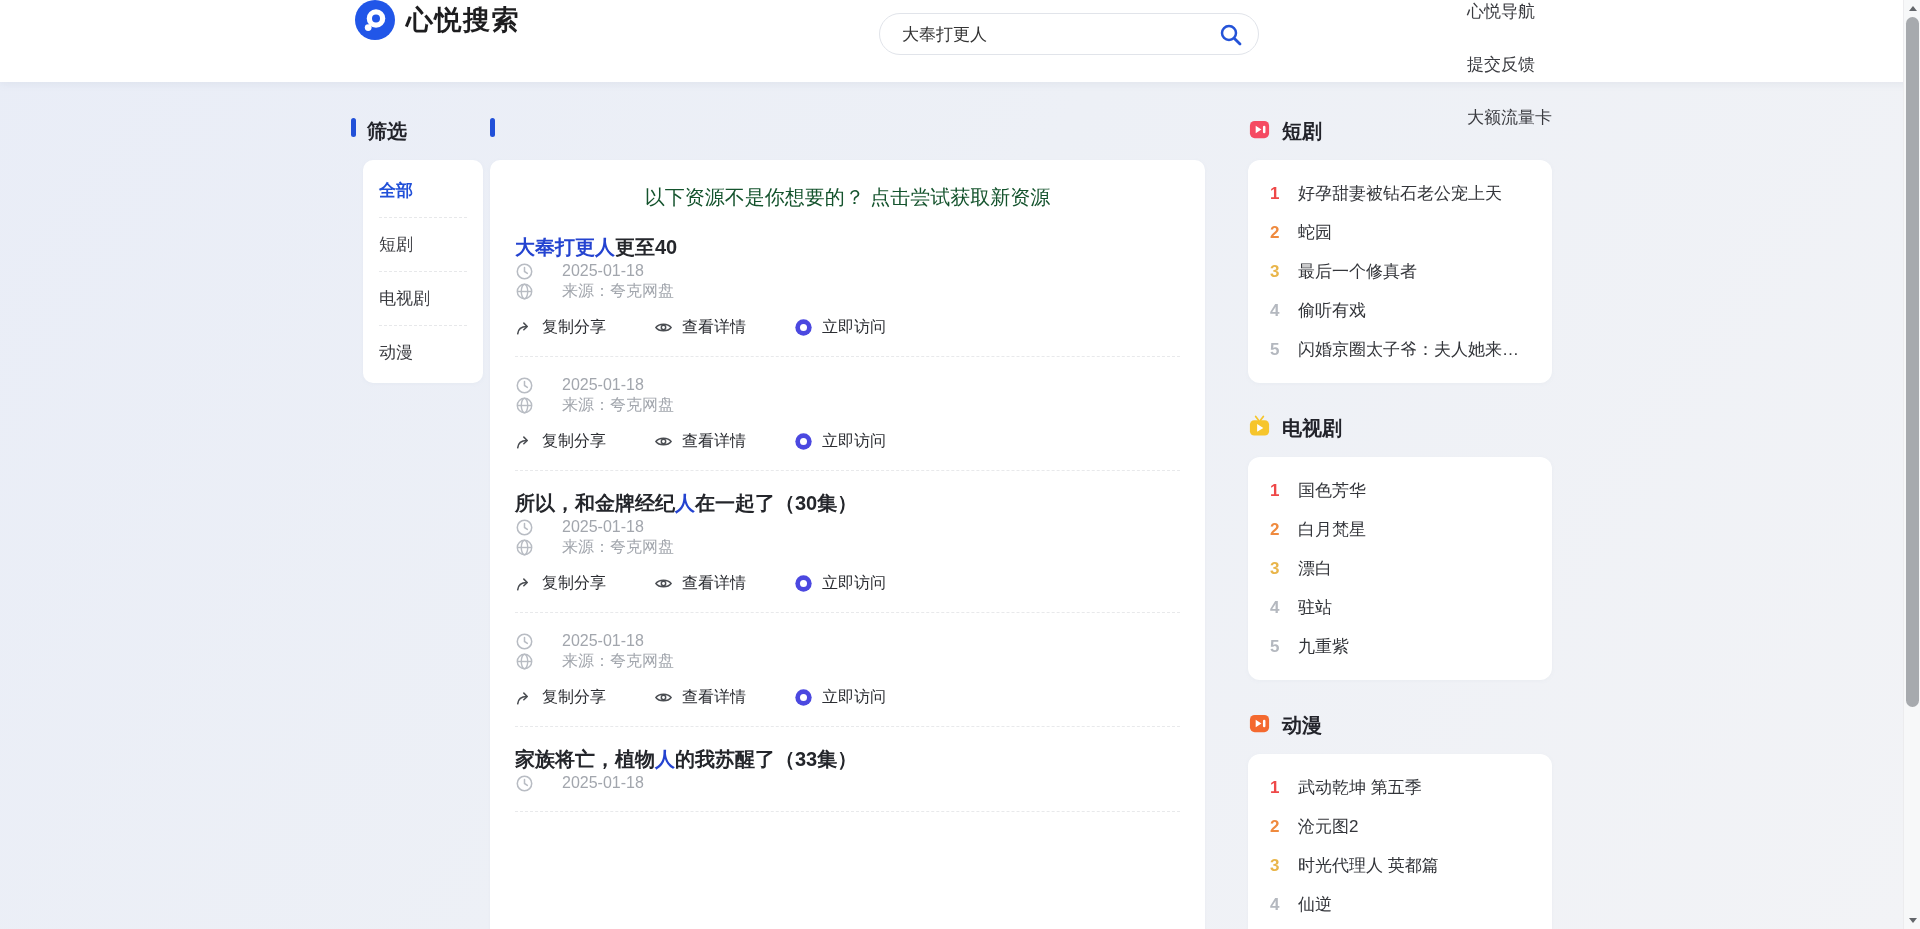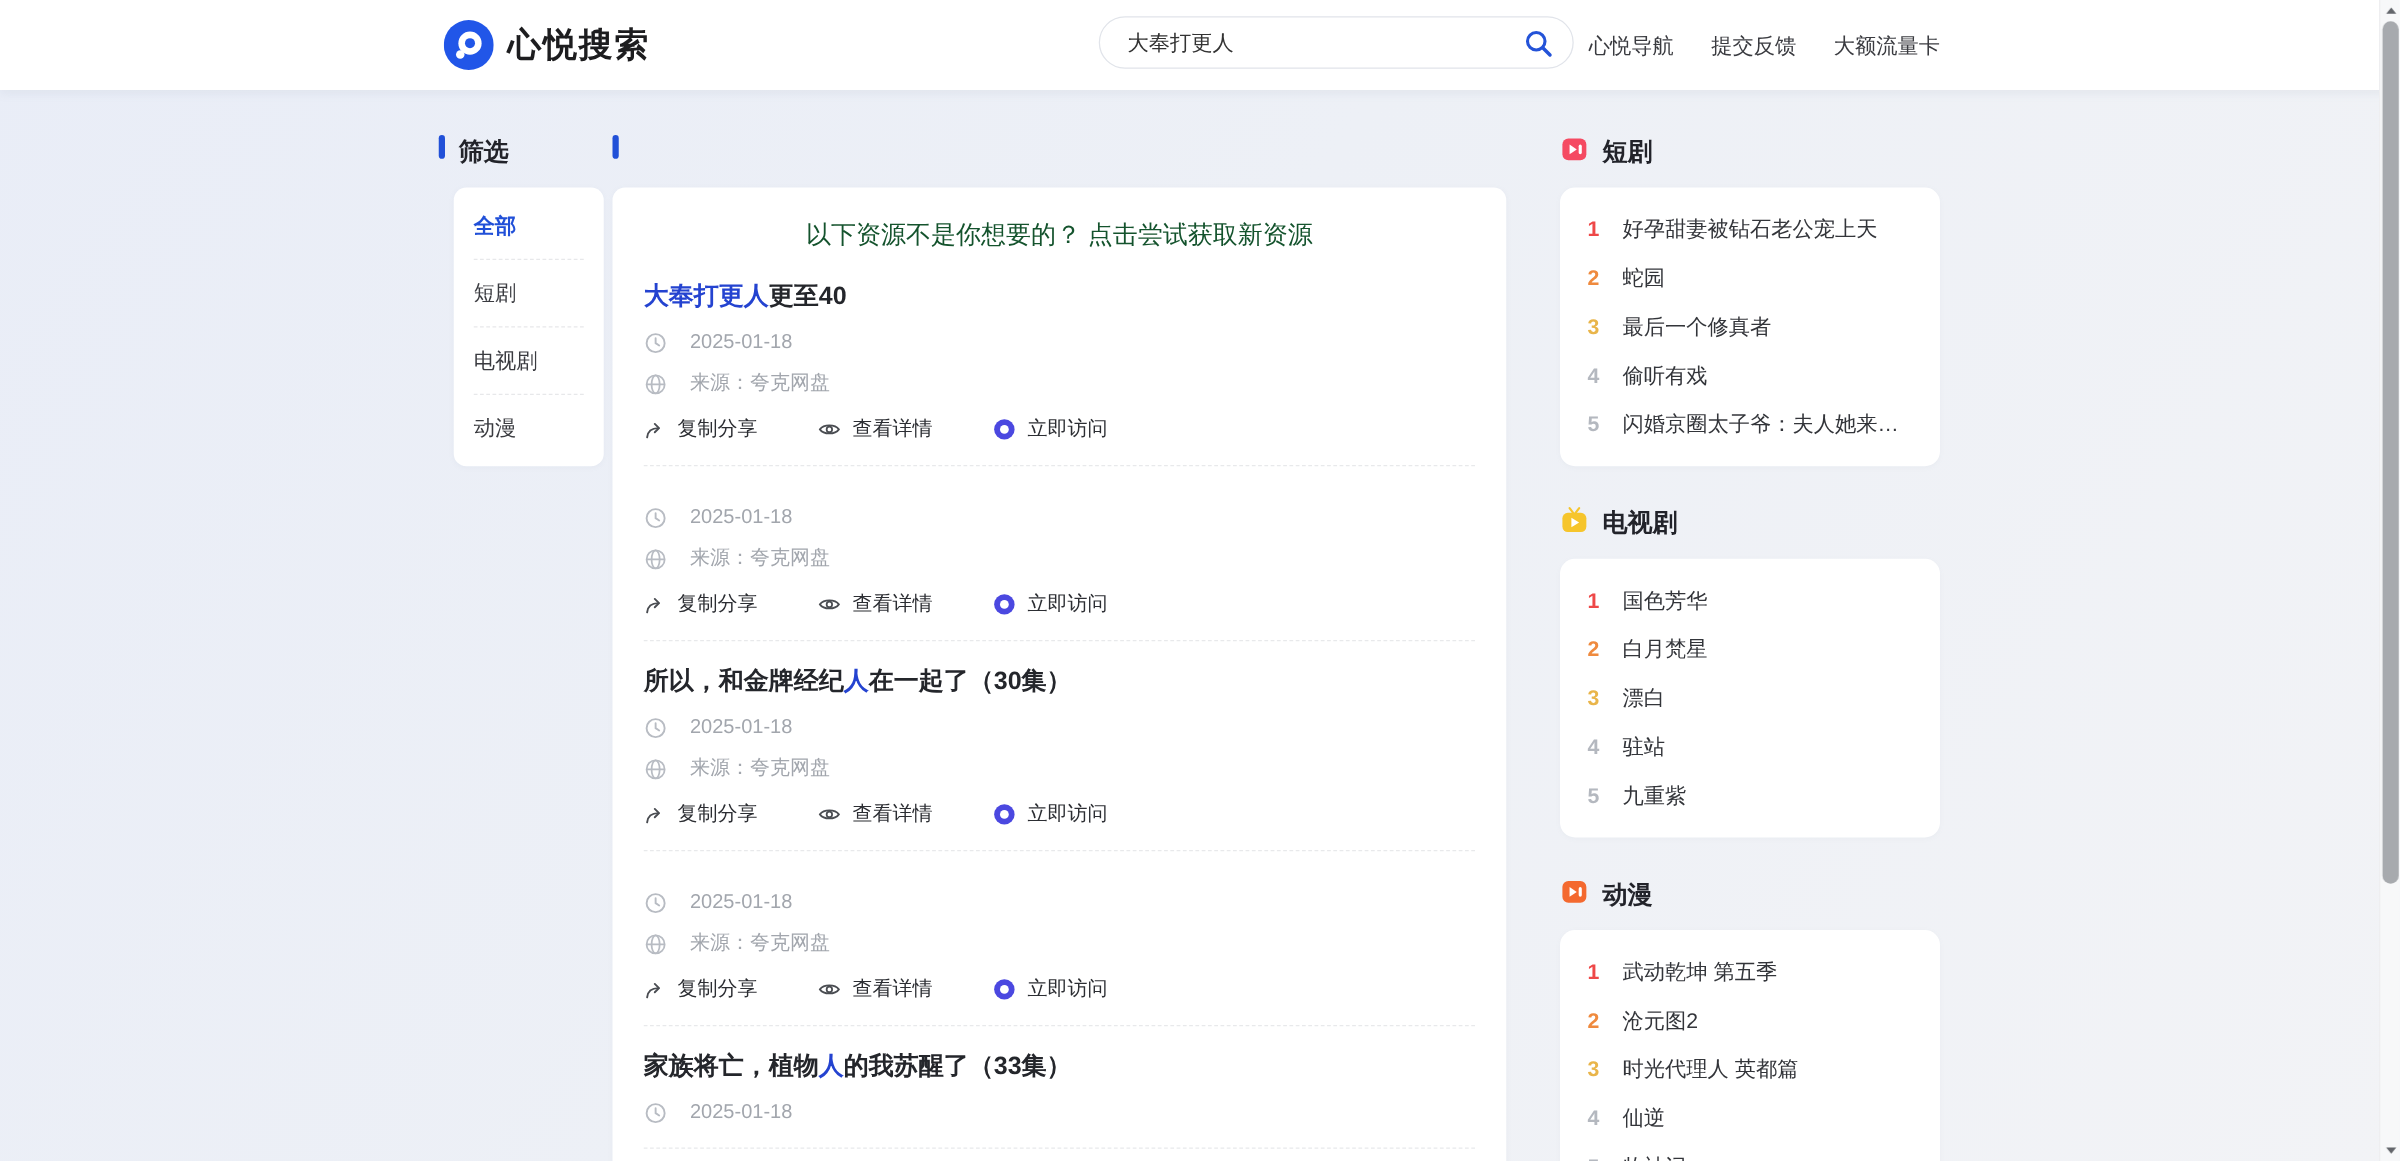--- a/index.html
+++ b/index.html
@@ -4,40 +4,40 @@
 <style>
   * { margin:0; padding:0; box-sizing:border-box; }
   html,body { width:1920px; height:929px; overflow:hidden; }
   body {
     font-family:"Liberation Sans","DejaVu Sans",sans-serif;
     background:linear-gradient(125deg,#e9edf7 0%,#edf0f6 45%,#f2f3f6 100%);
     color:#23242a;
   }
   
   .header {
-    height:72px; background:#fff; display:flex; align-items:center;
+    height:82px; background:#fff; display:flex; align-items:flex-start;
     padding:0 368px 0 355px; position:relative; z-index:5;
     box-shadow:0 2px 8px rgba(120,135,160,.10);
   }
   .logo { display:flex; align-items:center; gap:11px; }
   .logo-text { font-size:27px; font-weight:800; letter-spacing:1.5px; color:#1d1d1f; }
   .search-wrap {
     position:absolute; left:879px; top:13px; width:380px; height:42px;
     border:1px solid #e1e4ea; border-radius:21px; background:#fff;
     display:flex; align-items:center; padding:0 48px 0 22px;
   }
   .search-input {
     border:none; outline:none; width:100%; font-size:17px; color:#333;
     font-family:inherit; background:transparent;
   }
   .search-btn {
     position:absolute; right:14px; top:8px; width:26px; height:26px;
     background:none; border:none; cursor:pointer; padding:0;
   }
-  .nav { margin-left:auto; display:flex; gap:30px; }
+  .nav { margin-left:auto; display:flex; gap:30px;flex-direction:column; }
   .nav a { font-size:17px; color:#3a3b40; text-decoration:none; white-space:nowrap; }
   
   .page { display:flex; margin:36px 368px 0 351px; align-items:flex-start; }
   .filter-col { width:120px; flex:none; }
   .main-col   { width:715px; flex:none; margin-left:19px; }
   .right-col  { width:304px; flex:none; margin-left:43px; }
   .col-heading { display:flex; gap:11px; height:28px; margin-bottom:14px; }
   .col-heading .txt { font-size:20px; font-weight:700; color:#22232a; white-space:nowrap; }
   .vbar { width:5px; height:19px; border-radius:3px; background:#2150d8; flex:none; }
   .card { background:#fff; border-radius:10px; box-shadow:0 1px 4px rgba(140,150,170,.06); }
@@ -45,21 +45,21 @@
   .filter-card { margin-left:12px; width:120px; padding:4px 16px; }
   .filter-item { padding:15px 0; font-size:17px; color:#3a3b40; cursor:pointer; }
   .filter-item + .filter-item { border-top:1px dashed #e7e8ea; }
   .filter-item.active { color:#2150d8; font-weight:700; }
   
   .results-card { padding:24px 25px 0; height:1020px; }
   .notice { text-align:center; font-size:20px; color:#14532d; margin-bottom:4px; }
   .result-item { padding:18px 0; border-bottom:1px dashed #e8e9eb; }
   .result-title { font-size:20px; font-weight:700; color:#24262b; line-height:28px; cursor:pointer; }
   .result-title .kw { color:#2443d0; }
-  .meta-row { margin-top:13px; display:flex; align-items:center; gap:18px;
+  .meta-row { display:flex; align-items:center; gap:28px;
               font-size:16px; color:#a2a6ad; line-height:20px; }
   .action-row { margin-top:16px; display:flex; align-items:center; gap:48px; }
   .action { display:flex; align-items:center; gap:9px; font-size:16px; color:#2c2e33; cursor:pointer; }
   
   .rank-card { padding:14px 22px; margin-bottom:32px; border-radius:12px; }
   .rank-row { display:flex; align-items:baseline; gap:15px; padding:8px 0; }
   .rank-num { width:13px; font-size:17px; font-weight:600; color:#b4b8bf; flex:none; }
   .rank-num.n1 { color:#ee4848; } .rank-num.n2 { color:#ef8a3e; } .rank-num.n3 { color:#e9b54a; }
   .rank-title { font-size:17px; color:#33353a; white-space:nowrap; overflow:hidden;
                 text-overflow:ellipsis; cursor:pointer; }

